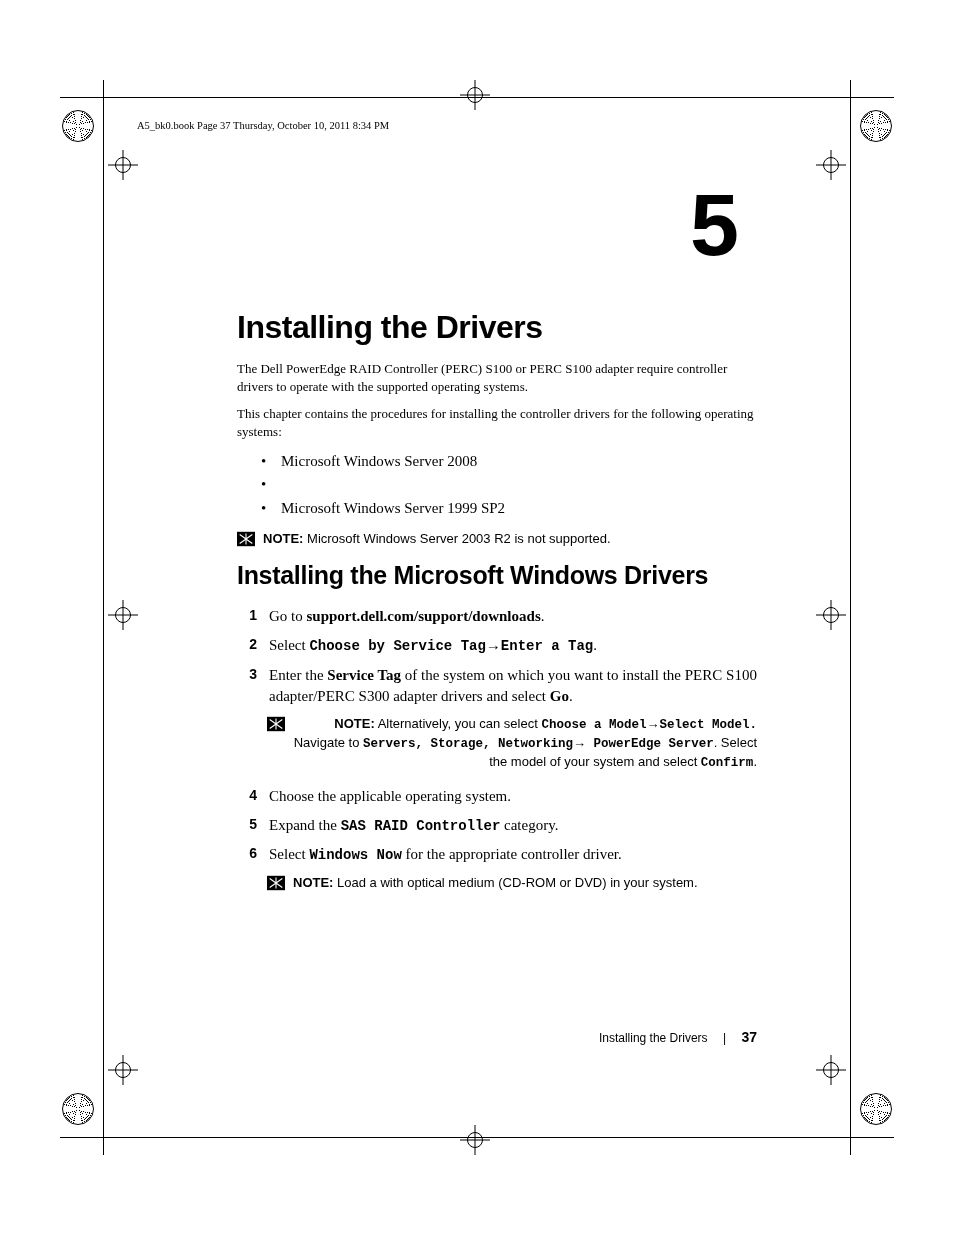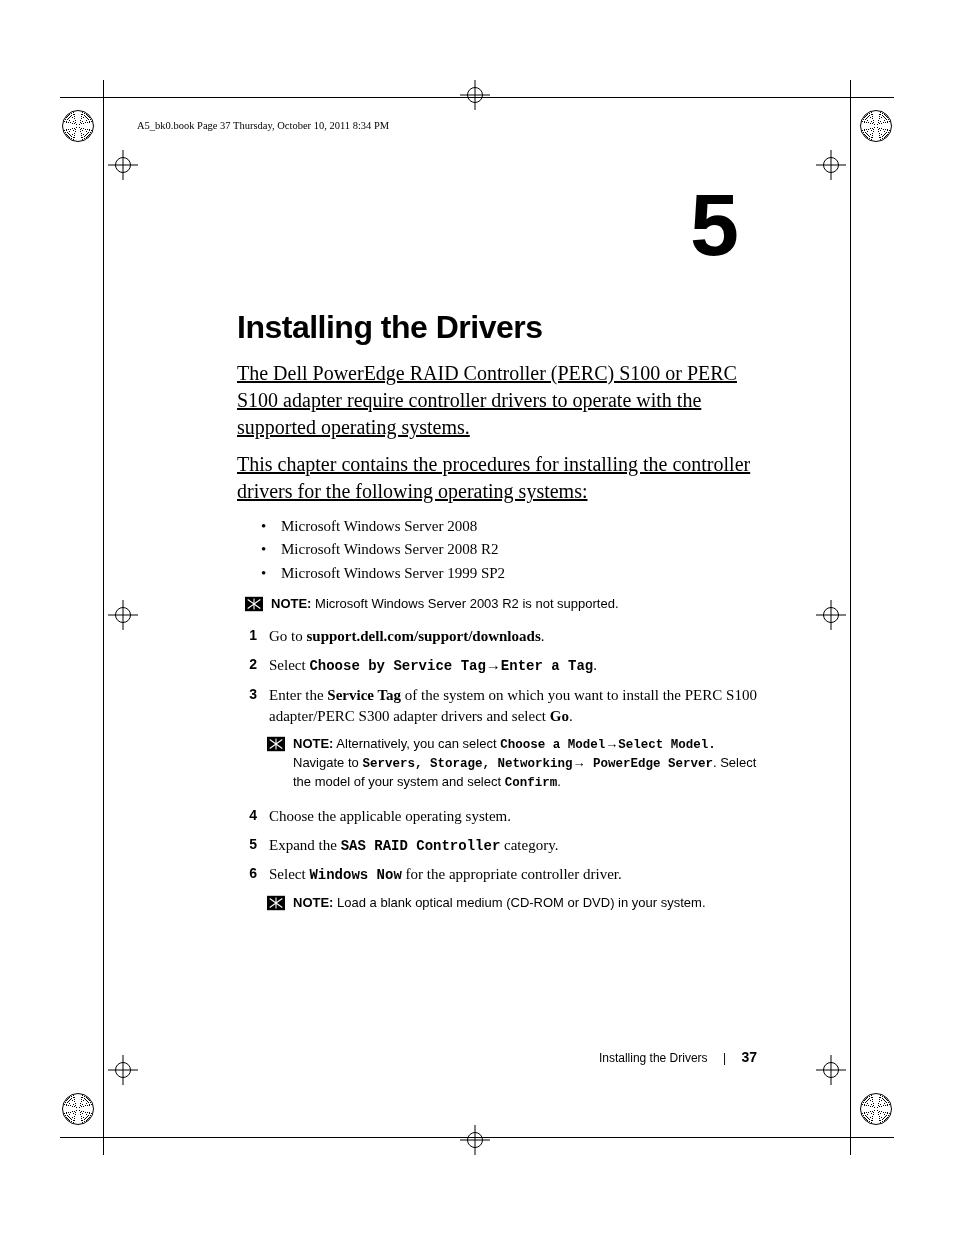--- a/index.html
+++ b/index.html
@@ -37,24 +37,23 @@
     }
     .h1 {
       font-family: 'Arial Narrow', Arial, sans-serif;
       font-weight: bold;
       font-size: 32px;
       margin-bottom: 14px;
       letter-spacing: -0.5px;
     }
     .para {
       font-family: Georgia, serif;
-      font-size: 20px;
+      font-size: 13px;
       line-height: 1.35;
       margin-bottom: 10px;
-      text-decoration: underline;
     }
     .bullet-list {
       margin: 6px 0 10px 0;
     }
     .bullet-item {
       display: flex;
       align-items: flex-start;
       font-family: Georgia, serif;
       font-size: 15px;
       line-height: 1.55;
@@ -62,21 +61,22 @@
     }
     .bullet-item .dot {
       width: 20px;
       flex-shrink: 0;
       padding-left: 4px;
     }
     .note-row {
       display: flex;
       align-items: flex-start;
       gap: 8px;
-      margin: 6px 0 14px 8px;
+      margin: 6px 0 14px 0;
+      text-align: right;
     }
     .note-row.indent {
       margin-left: 30px;
     }
     .note-icon {
       width: 18px;
       height: 16px;
       flex-shrink: 0;
       margin-top: 1px;
     }
@@ -241,36 +241,36 @@
   <div class="para">The Dell PowerEdge RAID Controller (PERC) S100 or PERC S100 adapter require controller drivers to operate with the supported operating systems.</div>
   <div class="para">This chapter contains the procedures for installing the controller drivers for the following operating systems:</div>
 
   <div class="bullet-list">
     <div class="bullet-item">
         <span class="dot">•</span>
         <span>Microsoft Windows Server 2008</span>
       </div>
     <div class="bullet-item">
         <span class="dot">•</span>
-        <span>Microsoft Windows Server 2008 R2</span>
       </div>
     <div class="bullet-item">
         <span class="dot">•</span>
         <span>Microsoft Windows Server 1999 SP2</span>
       </div>
   </div>
 
   <div class="note-row">
     <svg class="note-icon" viewBox="0 0 20 16">
         <rect x="0" y="0" width="20" height="16" fill="#000"></rect>
         <path d="M3 3 L17 13 M3 13 L17 3 M10 2 L10 14" stroke="#fff" stroke-width="1.2"></path>
       </svg>
     <div class="note-text"><span class="label">NOTE:</span><span> Microsoft Windows Server 2003 R2 is not supported.</span></div>
   </div>
 
+  <div class="h2">Installing the Microsoft Windows Drivers</div>
 
 
   <div class="numbered">
     <span class="num">1</span>
     <span class="body"><span>Go to </span><span class="bold">support.dell.com/support/downloads</span><span>.</span></span>
   </div>
 
   <div class="numbered">
     <span class="num">2</span>
     <span class="body"><span>Select </span><span class="mono">Choose by Service Tag</span><span>→</span><span class="mono">Enter a Tag</span><span>.</span></span>
@@ -302,21 +302,21 @@
   <div class="numbered">
     <span class="num">6</span>
     <span class="body"><span>Select </span><span class="mono">Windows Now</span><span> for the appropriate controller driver.</span></span>
   </div>
 
   <div class="note-row indent">
     <svg class="note-icon" viewBox="0 0 20 16">
         <rect x="0" y="0" width="20" height="16" fill="#000"></rect>
         <path d="M3 3 L17 13 M3 13 L17 3 M10 2 L10 14" stroke="#fff" stroke-width="1.2"></path>
       </svg>
-    <div class="note-text"><span class="label">NOTE:</span><span> Load a blank optical medium (CD-ROM or DVD) in your system.</span></div>
+    <div class="note-text"><span class="label">NOTE:</span><span> Load a with optical medium (CD-ROM or DVD) in your system.</span></div>
   </div>
 
   <div class="footer-line">
     <span>Installing the Drivers</span>
     <span class="sep">|</span>
     <span class="pnum">37</span>
   </div>
 
 </div>
 

